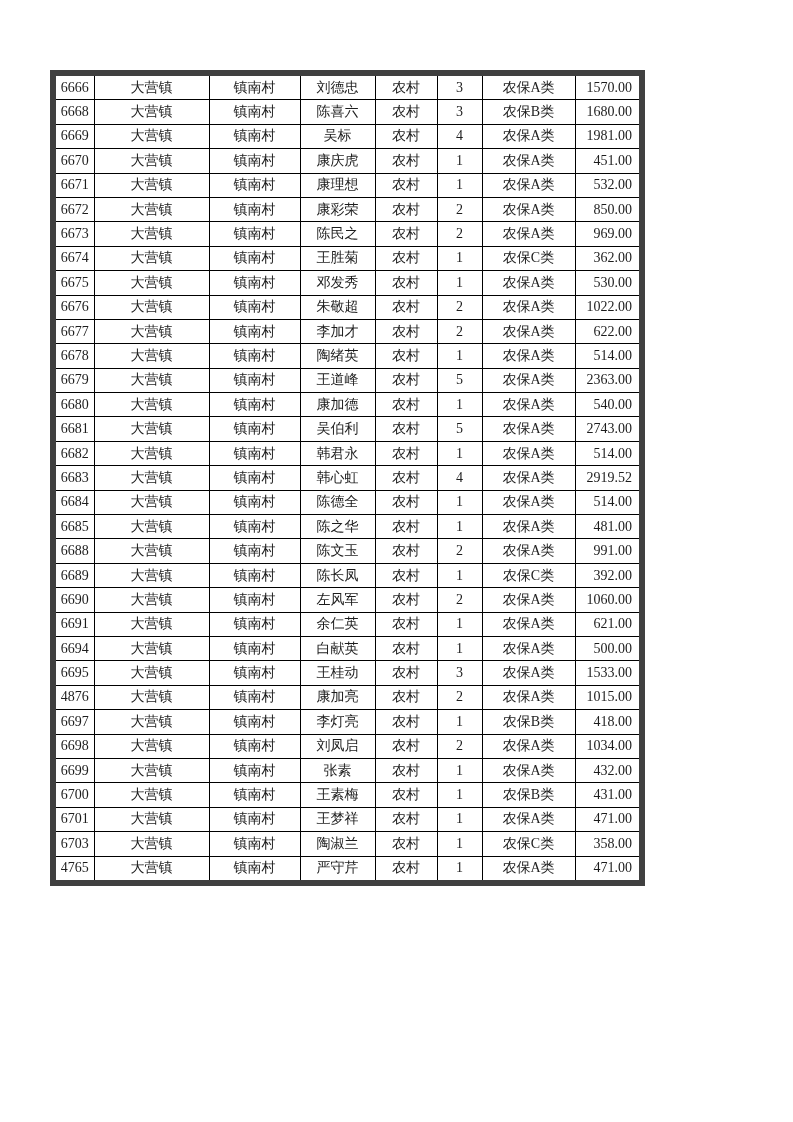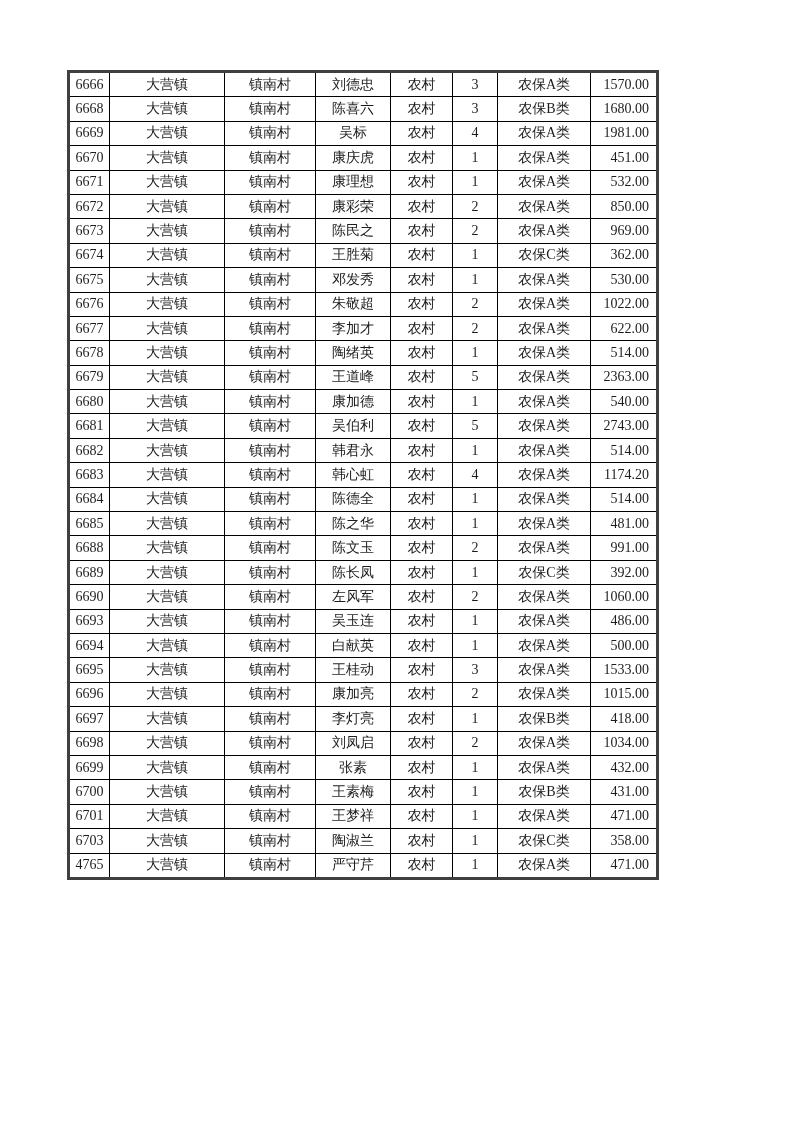--- a/index.html
+++ b/index.html
@@ -13,25 +13,25 @@
     position: relative;
     font-family: "Liberation Serif", "DejaVu Serif", serif;
   }
   .page {
     position: absolute;
     inset: 0;
     background: #ffffff;
   }
   table.roster {
     position: absolute;
-    left: 67px;
+    left: 50px;
     top: 70px;
     border-collapse: collapse;
     table-layout: fixed;
-    border: 3px solid #404040;
+    border: 6px solid #404040;
   }
   table.roster td {
     border: 1.5px solid #000000;
     height: 23.4px;
     padding: 0;
     font-size: 14px;
     color: #1c1c1c;
     text-align: center;
     vertical-align: middle;
     white-space: nowrap;
@@ -228,21 +228,21 @@
           <td class="col-amount">514.00</td>
         </tr>
         <tr>
           <td class="col-record-number">6683</td>
           <td class="col-town">大营镇</td>
           <td class="col-village">镇南村</td>
           <td class="col-person-name">韩心虹</td>
           <td class="col-residence-type">农村</td>
           <td class="col-person-count">4</td>
           <td class="col-insurance-category">农保A类</td>
-          <td class="col-amount">1174.20</td>
+          <td class="col-amount">2919.52</td>
         </tr>
         <tr>
           <td class="col-record-number">6684</td>
           <td class="col-town">大营镇</td>
           <td class="col-village">镇南村</td>
           <td class="col-person-name">陈德全</td>
           <td class="col-residence-type">农村</td>
           <td class="col-person-count">1</td>
           <td class="col-insurance-category">农保A类</td>
           <td class="col-amount">514.00</td>
@@ -281,28 +281,28 @@
           <td class="col-record-number">6690</td>
           <td class="col-town">大营镇</td>
           <td class="col-village">镇南村</td>
           <td class="col-person-name">左风军</td>
           <td class="col-residence-type">农村</td>
           <td class="col-person-count">2</td>
           <td class="col-insurance-category">农保A类</td>
           <td class="col-amount">1060.00</td>
         </tr>
         <tr>
-          <td class="col-record-number">6693</td>
-          <td class="col-town">大营镇</td>
-          <td class="col-village">镇南村</td>
-          <td class="col-person-name">吴玉连</td>
-          <td class="col-residence-type">农村</td>
-          <td class="col-person-count">1</td>
-          <td class="col-insurance-category">农保A类</td>
-          <td class="col-amount">486.00</td>
+          <td class="col-record-number">6691</td>
+          <td class="col-town">大营镇</td>
+          <td class="col-village">镇南村</td>
+          <td class="col-person-name">余仁英</td>
+          <td class="col-residence-type">农村</td>
+          <td class="col-person-count">1</td>
+          <td class="col-insurance-category">农保A类</td>
+          <td class="col-amount">621.00</td>
         </tr>
         <tr>
           <td class="col-record-number">6694</td>
           <td class="col-town">大营镇</td>
           <td class="col-village">镇南村</td>
           <td class="col-person-name">白献英</td>
           <td class="col-residence-type">农村</td>
           <td class="col-person-count">1</td>
           <td class="col-insurance-category">农保A类</td>
           <td class="col-amount">500.00</td>
@@ -311,21 +311,21 @@
           <td class="col-record-number">6695</td>
           <td class="col-town">大营镇</td>
           <td class="col-village">镇南村</td>
           <td class="col-person-name">王桂动</td>
           <td class="col-residence-type">农村</td>
           <td class="col-person-count">3</td>
           <td class="col-insurance-category">农保A类</td>
           <td class="col-amount">1533.00</td>
         </tr>
         <tr>
-          <td class="col-record-number">6696</td>
+          <td class="col-record-number">4876</td>
           <td class="col-town">大营镇</td>
           <td class="col-village">镇南村</td>
           <td class="col-person-name">康加亮</td>
           <td class="col-residence-type">农村</td>
           <td class="col-person-count">2</td>
           <td class="col-insurance-category">农保A类</td>
           <td class="col-amount">1015.00</td>
         </tr>
         <tr>
           <td class="col-record-number">6697</td>

